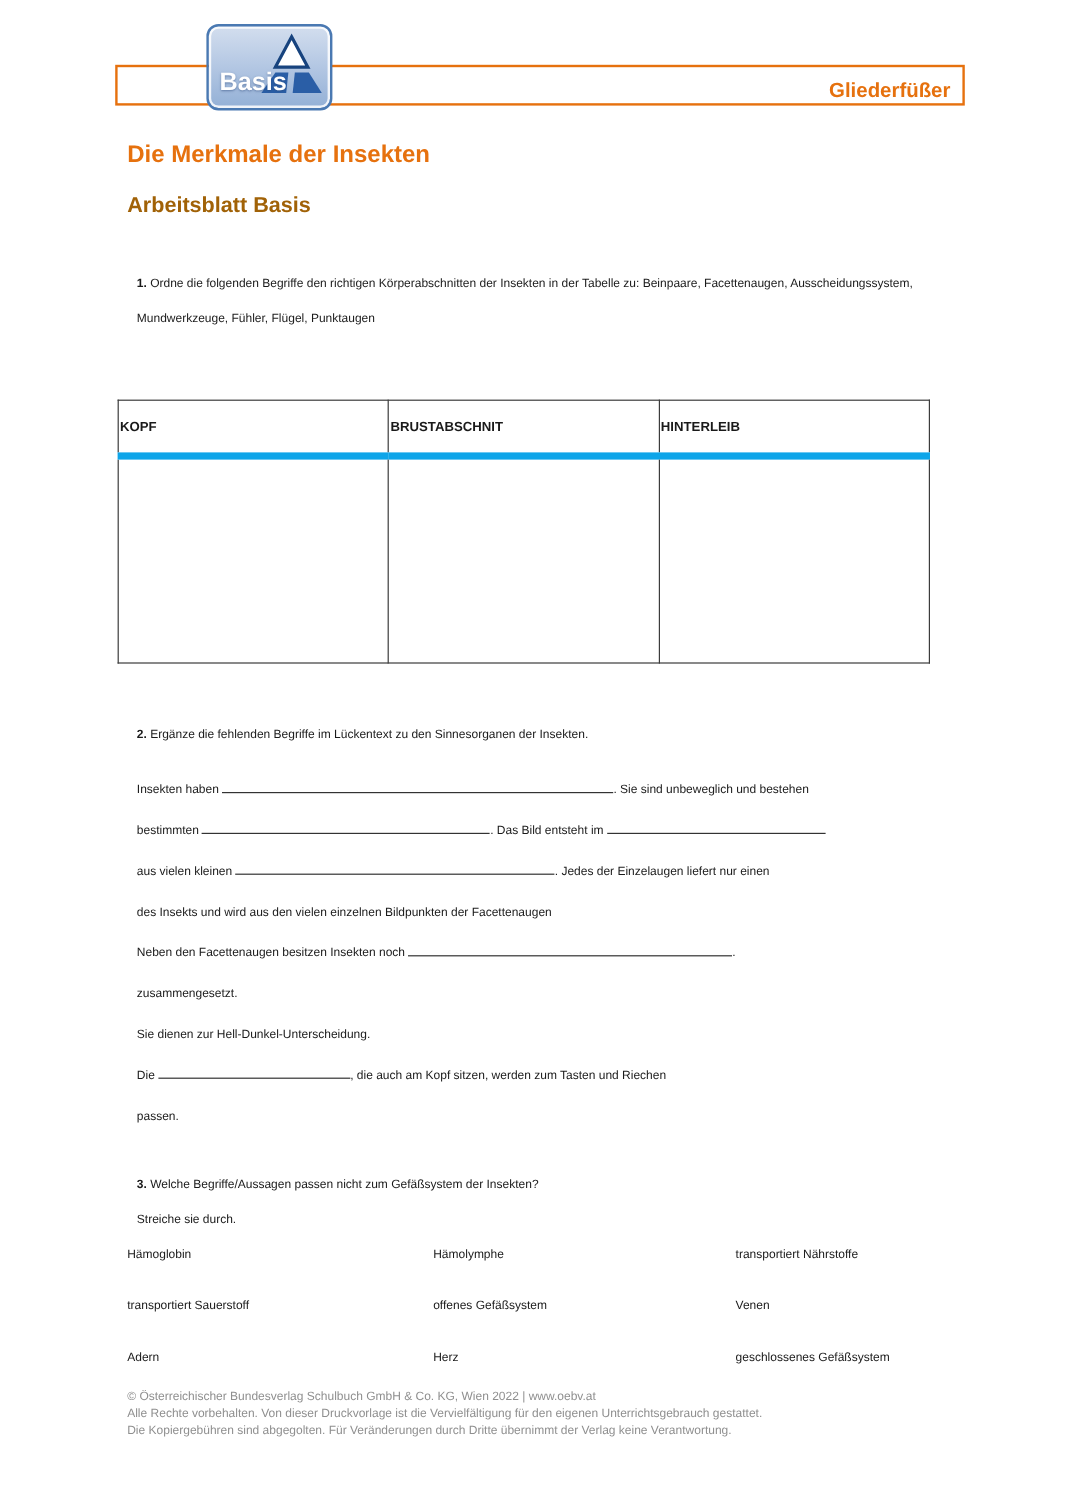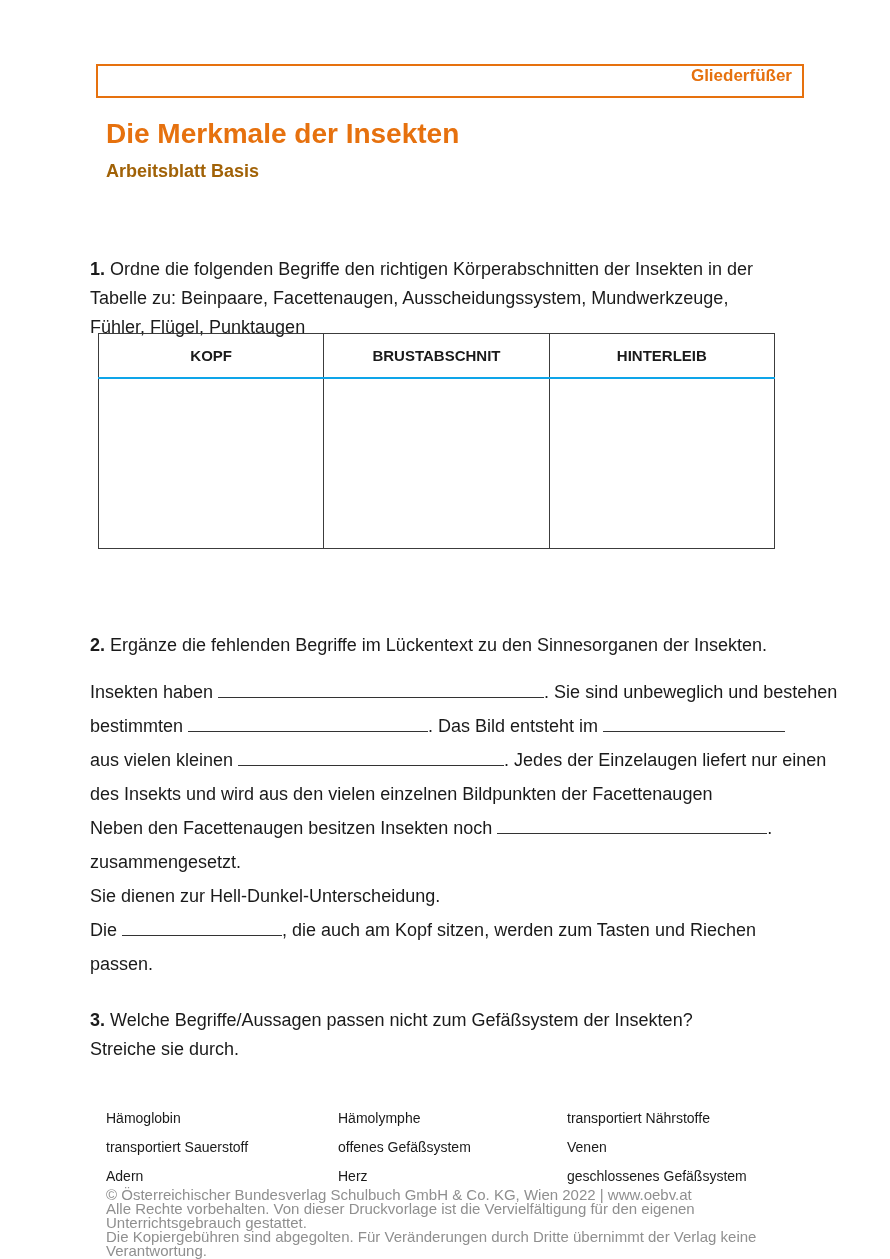--- a/index.html
+++ b/index.html
@@ -8,94 +8,102 @@
     width:890px;height:1259px;
     background:#ffffff;
     font-family:"Liberation Sans","DejaVu Sans",sans-serif;
     color:#1a1a1a;
     overflow:hidden;
   }
   
   .header-box{
     position:absolute;left:96px;top:54px;width:694px;height:30px;
     border:2px solid #E6710E;
-    display:flex;align-items:flex-start;justify-content:flex-end;
-    padding-right:10px;box-sizing:content-box;margin-top:10px;
+    display:flex;align-items:flex-end;justify-content:flex-end;
+    padding-right:10px;box-sizing:content-box;
   }
   .header-box .badge{
     color:#E6710E;font-weight:bold;font-size:17px;
   }
   .logo{
     position:absolute;left:172px;top:20px;width:101px;height:68px;
     background:linear-gradient(180deg,#d3deee 0%,#b6c9e4 45%,#93b0d6 100%);
     border:2px solid #4a79b2;border-radius:10px;
     box-shadow:inset 0 0 0 2px rgba(255,255,255,.85);
     z-index:2;
   }
   .logo .logo-text{
     position:absolute;left:9px;bottom:9px;
     color:#ffffff;font-weight:bold;font-size:21px;
     text-shadow:0 1px 2px rgba(40,70,120,.55);
   }
   .logo svg{position:absolute;right:5px;top:5px;}
   
   .title{
     position:absolute;left:106px;top:118px;
-    color:#E6710E;font-size:28px;font-weight:bold;
+    color:#E6710E;font-size:20px;font-weight:bold;
   }
   .subtitle{
     position:absolute;left:106px;top:161px;
     color:#a16207;font-size:18px;font-weight:bold;
   }
   
-  .task{position:absolute;left:90px;width:684px;font-size:18px;line-height:29px;margin-top:33px;}
+  .task{position:absolute;left:114px;width:684px;font-size:10px;line-height:29px;}
   .task b{font-weight:bold;}
   #task1{top:222px;}
   #task2{top:598px;}
   #task3{top:973px;}
   
   .grid-table{
     position:absolute;left:98px;top:333px;width:677px;height:210px;
     border-collapse:collapse;table-layout:fixed;
   }
   .grid-table th,.grid-table td{border:1px solid #3c3c3c;}
   .grid-table th{
-    height:41px;font-size:15px;font-weight:bold;text-align:center;
-    border-bottom:2px solid #0ea5e9;vertical-align:middle;
+    height:41px;font-size:11px;font-weight:bold;text-align:left;
+    border-bottom:6px solid #0ea5e9;vertical-align:middle;
   }
   .grid-table td{height:167px;}
   
   .gaplines{margin-top:15px;}
   .gl{margin:0;height:34px;line-height:34px;white-space:nowrap;}
   .blank{
     display:inline-block;height:17px;
     border-bottom:1px solid #333333;
     vertical-align:baseline;
   }
   
   .words{
-    position:absolute;left:106px;top:1108px;width:684px;
+    position:absolute;left:106px;top:1036px;width:684px;
     display:grid;grid-template-columns:232px 229px 1fr;
-    row-gap:9px;font-size:14px;line-height:20px;
+    row-gap:9px;font-size:10px;line-height:20px;gap:23px;
   }
   
   .footer{
-    position:absolute;left:106px;top:1188px;width:684px;
-    color:#8f8f8f;font-size:15px;line-height:14px;
+    position:absolute;left:106px;top:1158px;width:684px;
+    color:#8f8f8f;font-size:10px;line-height:14px;
   }
 </style>
 </head>
 <body>
 
 <div id="page">
 
   <div class="header-box">
     <span class="badge">Gliederfüßer</span>
   </div>
 
+  <div class="logo">
+    <svg width="54" height="56" viewBox="0 0 60 60">
+      <polygon points="30,3 45,31 15,31" fill="#ffffff" stroke="#17437e" stroke-width="3"></polygon>
+      <polygon points="15,36 27,36 25,55 2,55" fill="#2a5ea6"></polygon>
+      <polygon points="33,36 46,36 58,55 31,55" fill="#2a5ea6"></polygon>
+    </svg>
+    <span class="logo-text">Basis</span>
+  </div>
 
   <div class="title">Die Merkmale der Insekten</div>
   <div class="subtitle">Arbeitsblatt Basis</div>
 
   <div class="task" id="task1"><b>1.</b><span> Ordne die folgenden Begriffe den richtigen Körperabschnitten der Insekten in der Tabelle zu: Beinpaare, Facettenaugen, Ausscheidungssystem, Mundwerkzeuge, Fühler, Flügel, Punktaugen</span></div>
 
   <table class="grid-table">
     <tbody>
         <tr>
       <th>KOPF</th>

